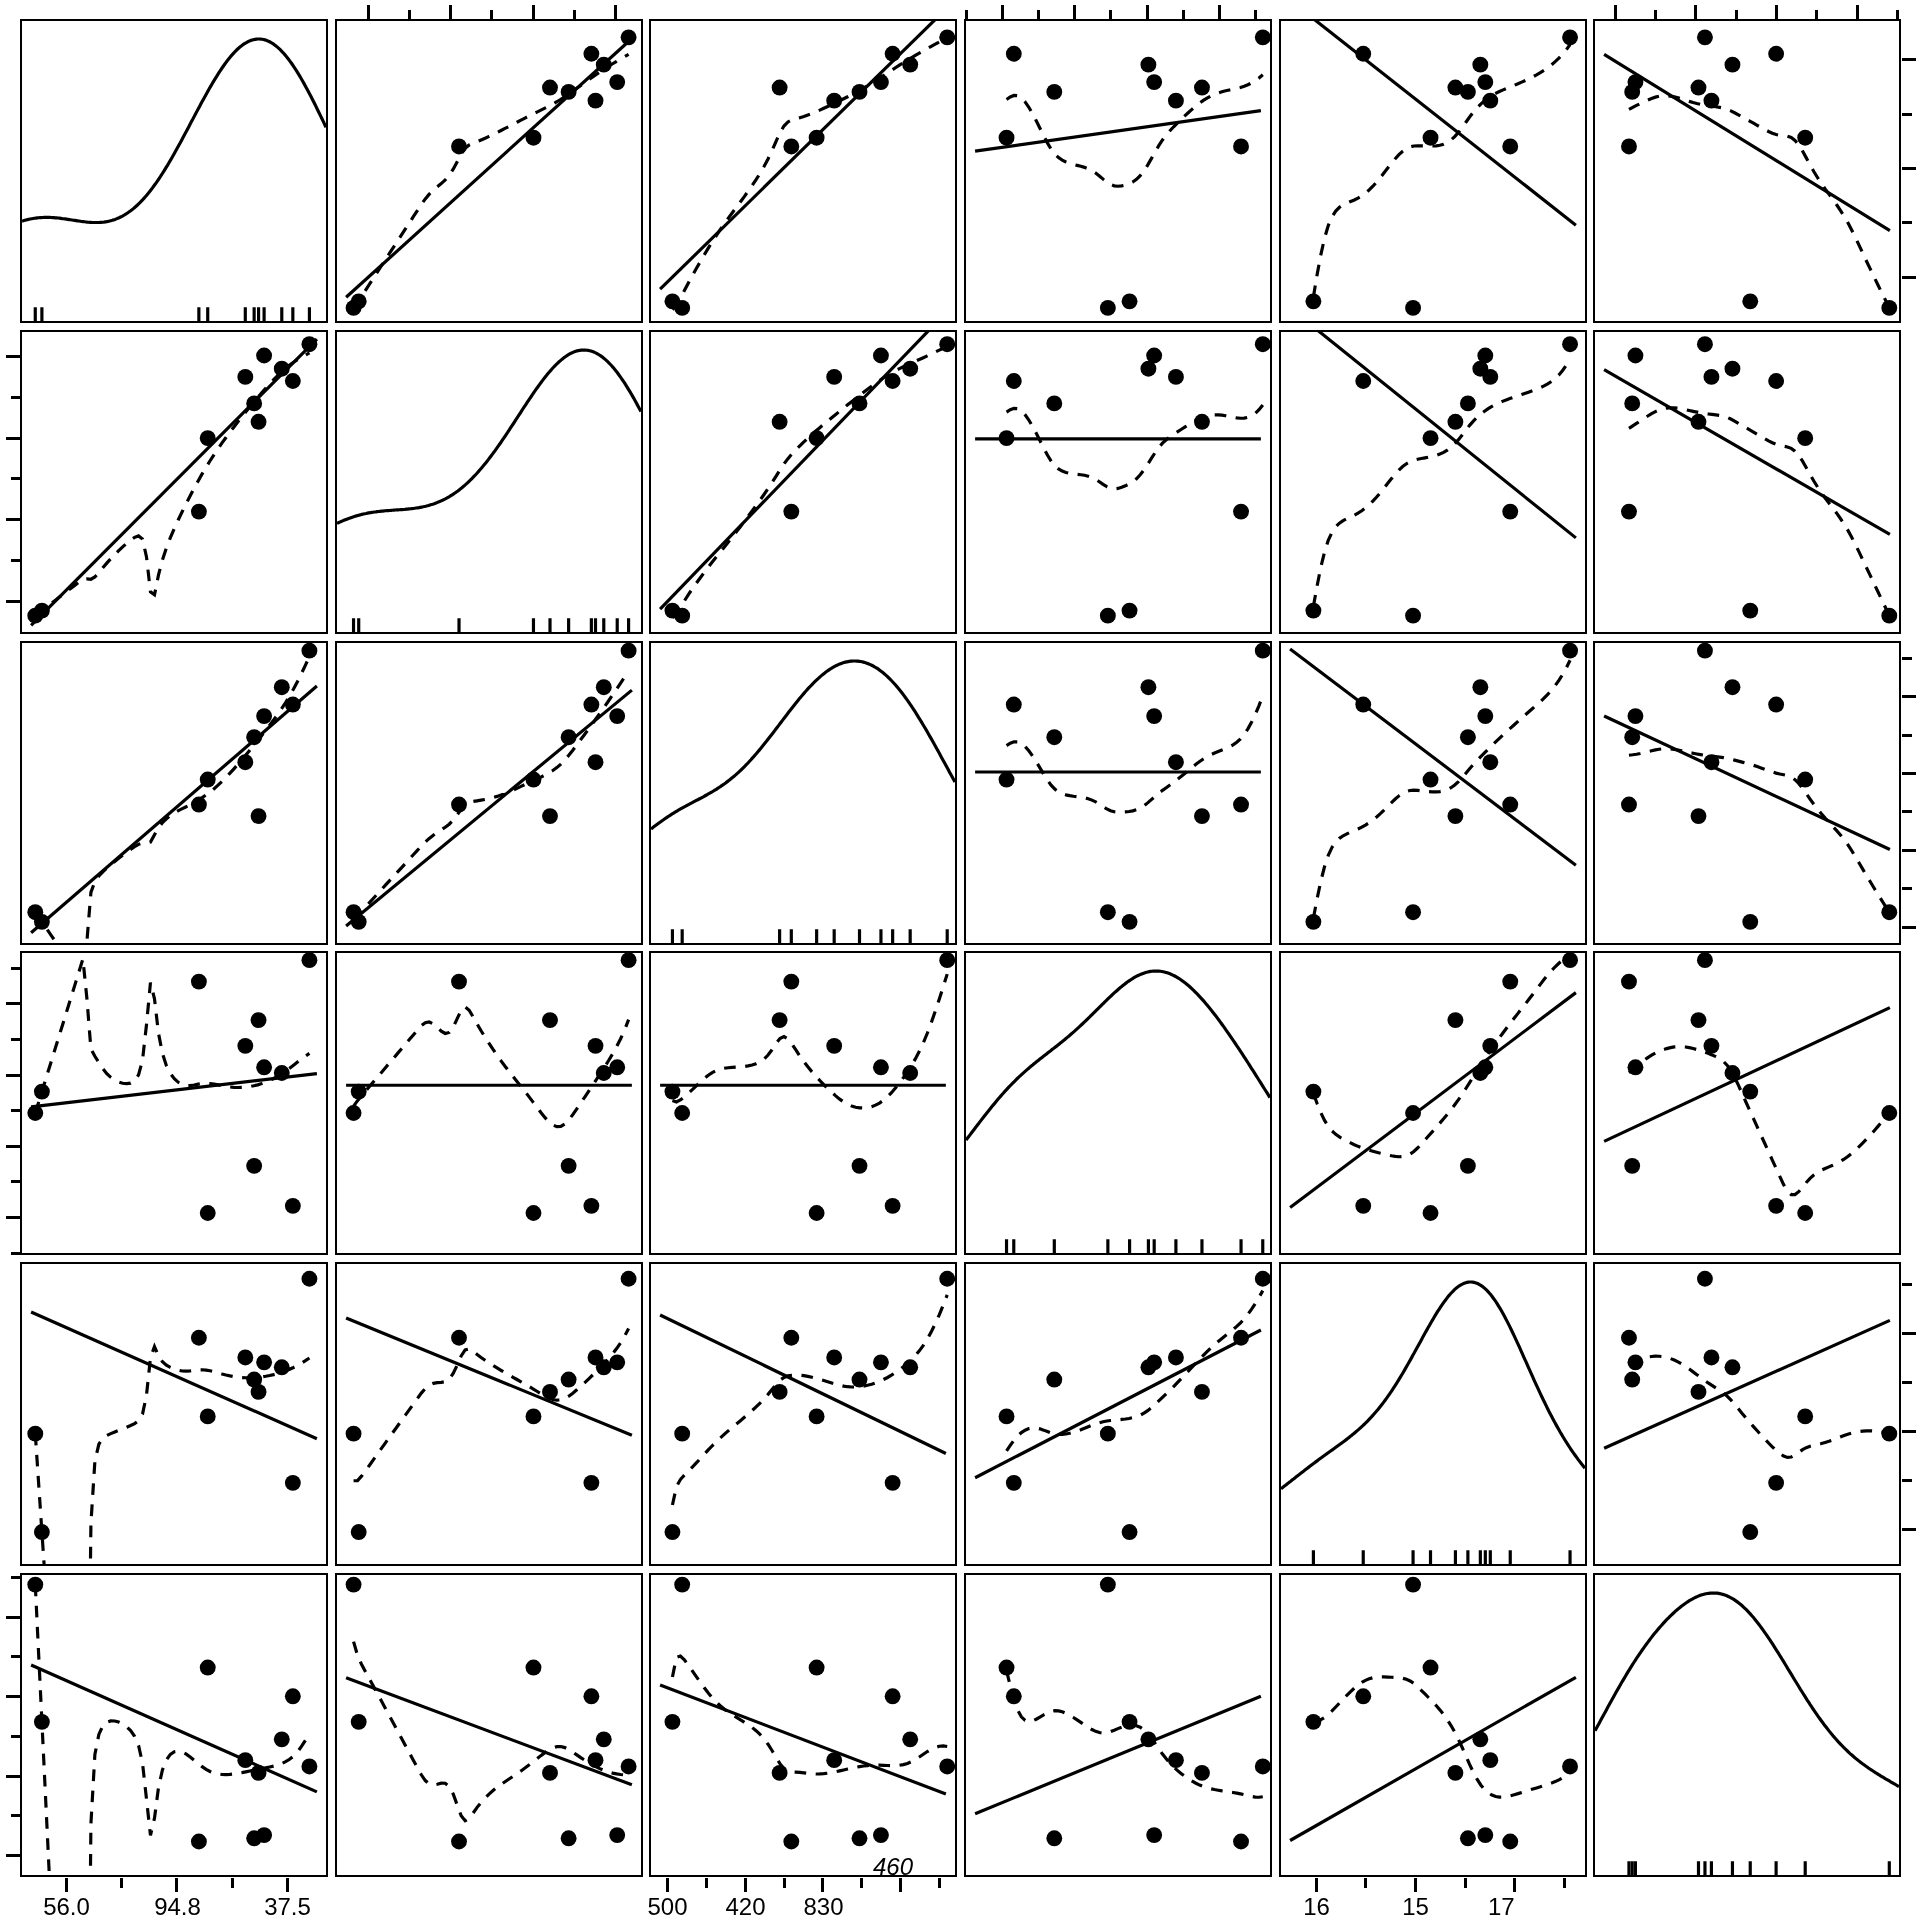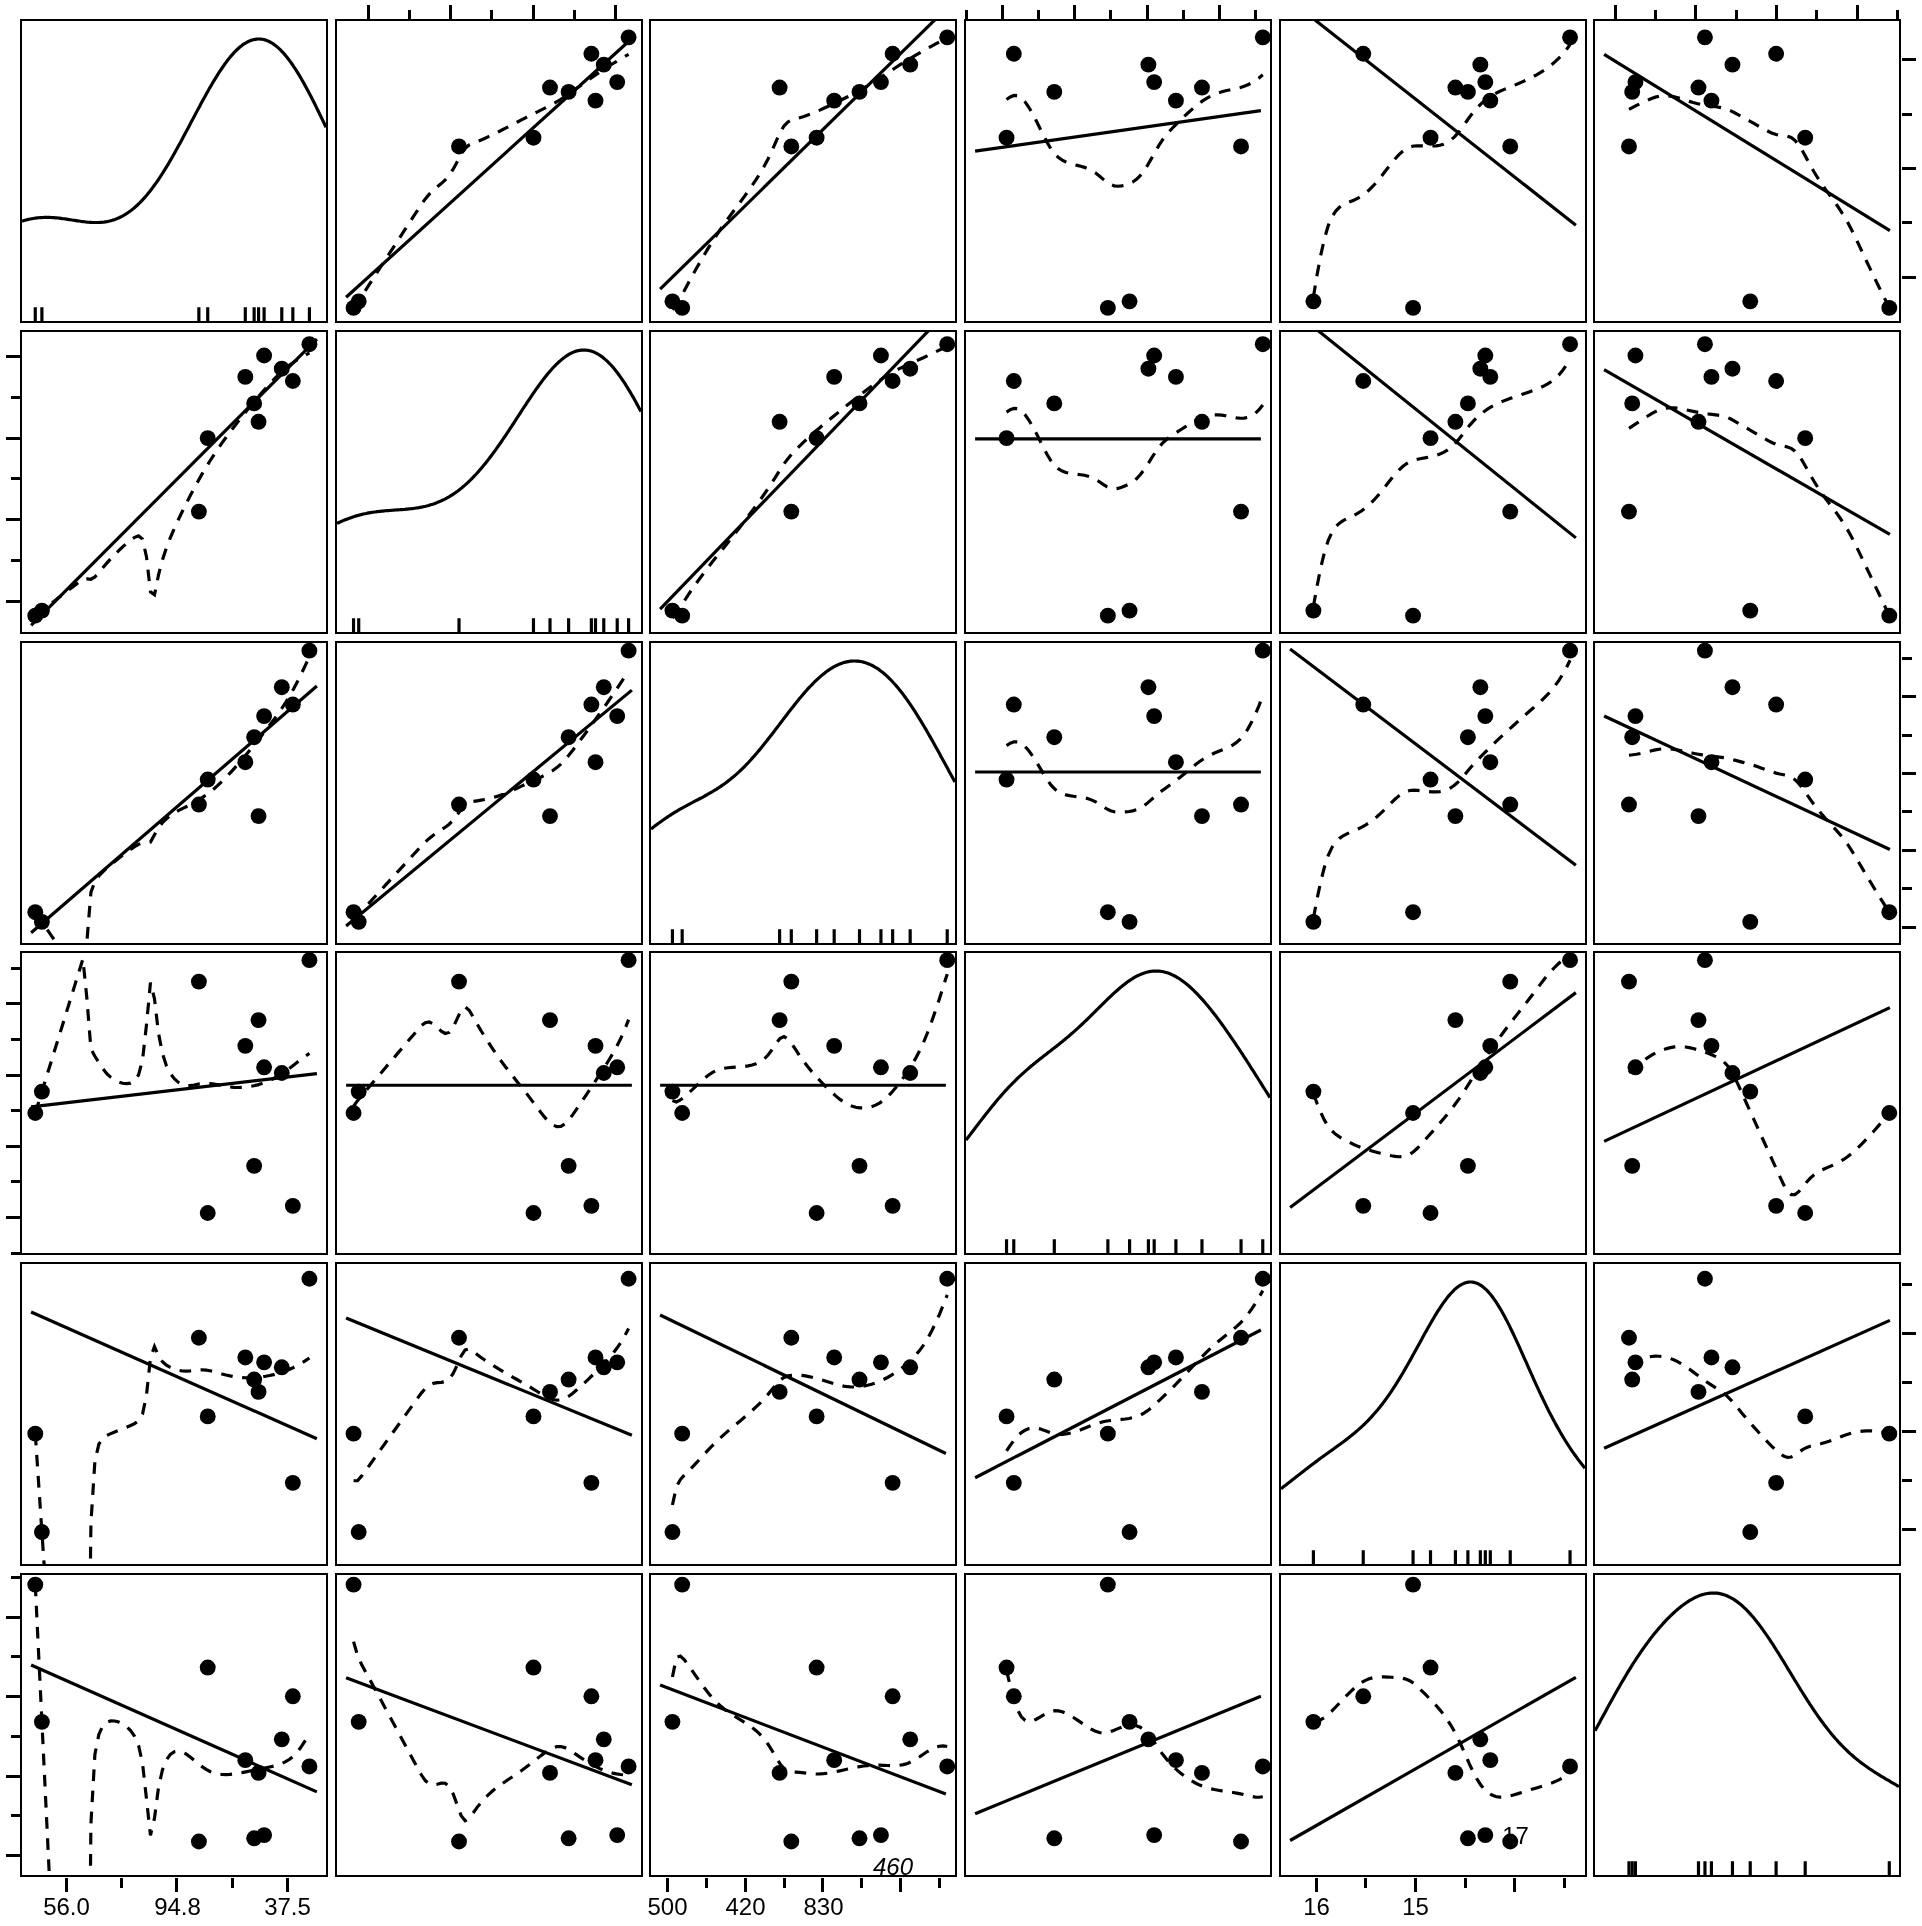--- a/index.html
+++ b/index.html
@@ -844,21 +844,21 @@
     <div class="axlab" style="left: 873px; top: 1853px; width: 55px; text-align: left; font-style: italic;">460</div>
     <div class="tick" style="left: 705px; top: 1878px; width: 3.2px; height: 9.5px;"></div>
     <div class="tick" style="left: 783px; top: 1878px; width: 3.2px; height: 9.5px;"></div>
     <div class="tick" style="left: 860px; top: 1878px; width: 3.2px; height: 9.5px;"></div>
     <div class="tick" style="left: 938px; top: 1878px; width: 3.2px; height: 9.5px;"></div>
     <div class="tick" style="left: 1315px; top: 1878px; width: 3.2px; height: 13.7px;"></div>
     <div class="axlab" style="left: 1289px; top: 1893px; width: 55px; text-align: center;">16</div>
     <div class="tick" style="left: 1414px; top: 1878px; width: 3.2px; height: 13.7px;"></div>
     <div class="axlab" style="left: 1388px; top: 1893px; width: 55px; text-align: center;">15</div>
     <div class="tick" style="left: 1513px; top: 1878px; width: 3.2px; height: 13.7px;"></div>
-    <div class="axlab" style="left: 1488px; top: 1822px; width: 55px; text-align: center;">17</div>
+    <div class="axlab" style="left: 1488px; top: 1893px; width: 55px; text-align: left;">17</div>
     <div class="tick" style="left: 1364px; top: 1878px; width: 3.2px; height: 9.5px;"></div>
     <div class="tick" style="left: 1464px; top: 1878px; width: 3.2px; height: 9.5px;"></div>
     <div class="tick" style="left: 1563px; top: 1878px; width: 3.2px; height: 9.5px;"></div>
     <div class="tick" style="left: 6.3px; top: 355px; width: 13.7px; height: 3.2px;"></div>
     <div class="tick" style="left: 6.3px; top: 437px; width: 13.7px; height: 3.2px;"></div>
     <div class="tick" style="left: 6.3px; top: 518px; width: 13.7px; height: 3.2px;"></div>
     <div class="tick" style="left: 6.3px; top: 600px; width: 13.7px; height: 3.2px;"></div>
     <div class="tick" style="left: 10.6px; top: 396px; width: 9.5px; height: 3.2px;"></div>
     <div class="tick" style="left: 10.6px; top: 477px; width: 9.5px; height: 3.2px;"></div>
     <div class="tick" style="left: 10.6px; top: 559px; width: 9.5px; height: 3.2px;"></div>

